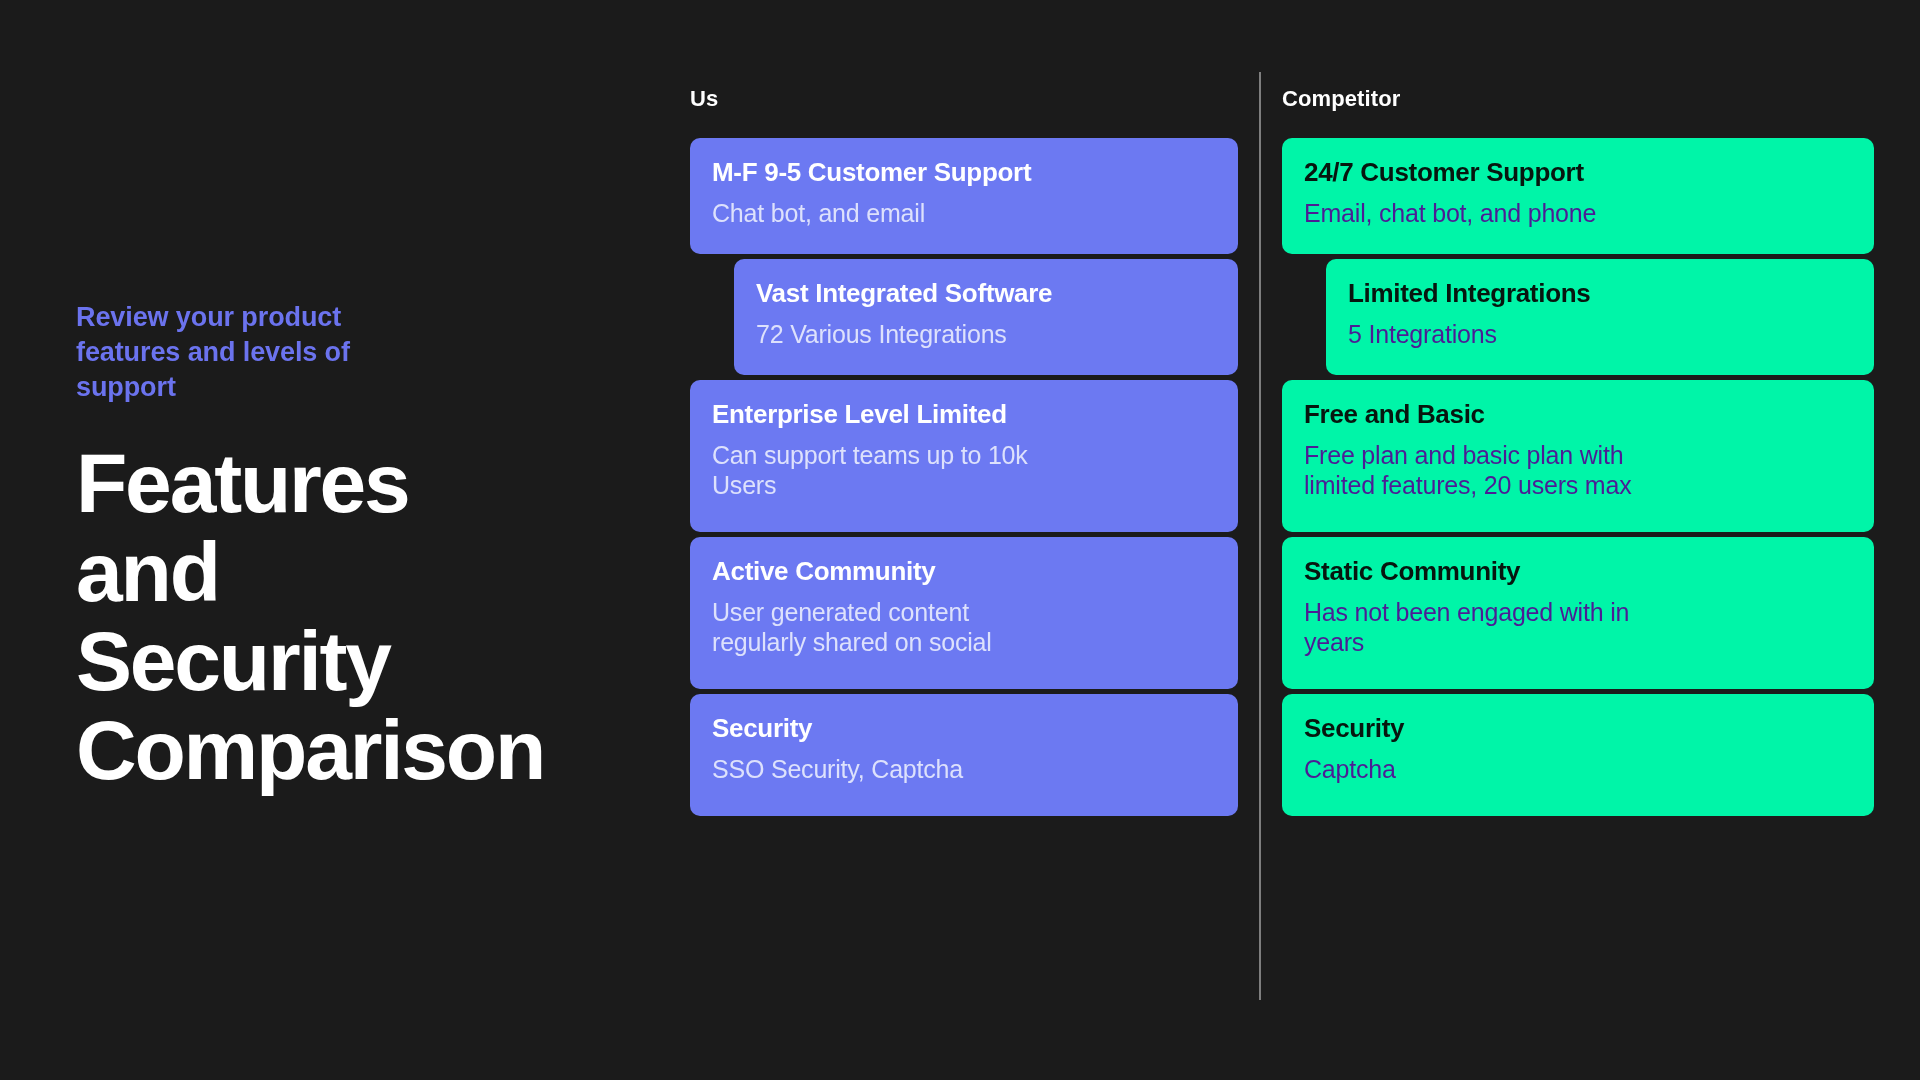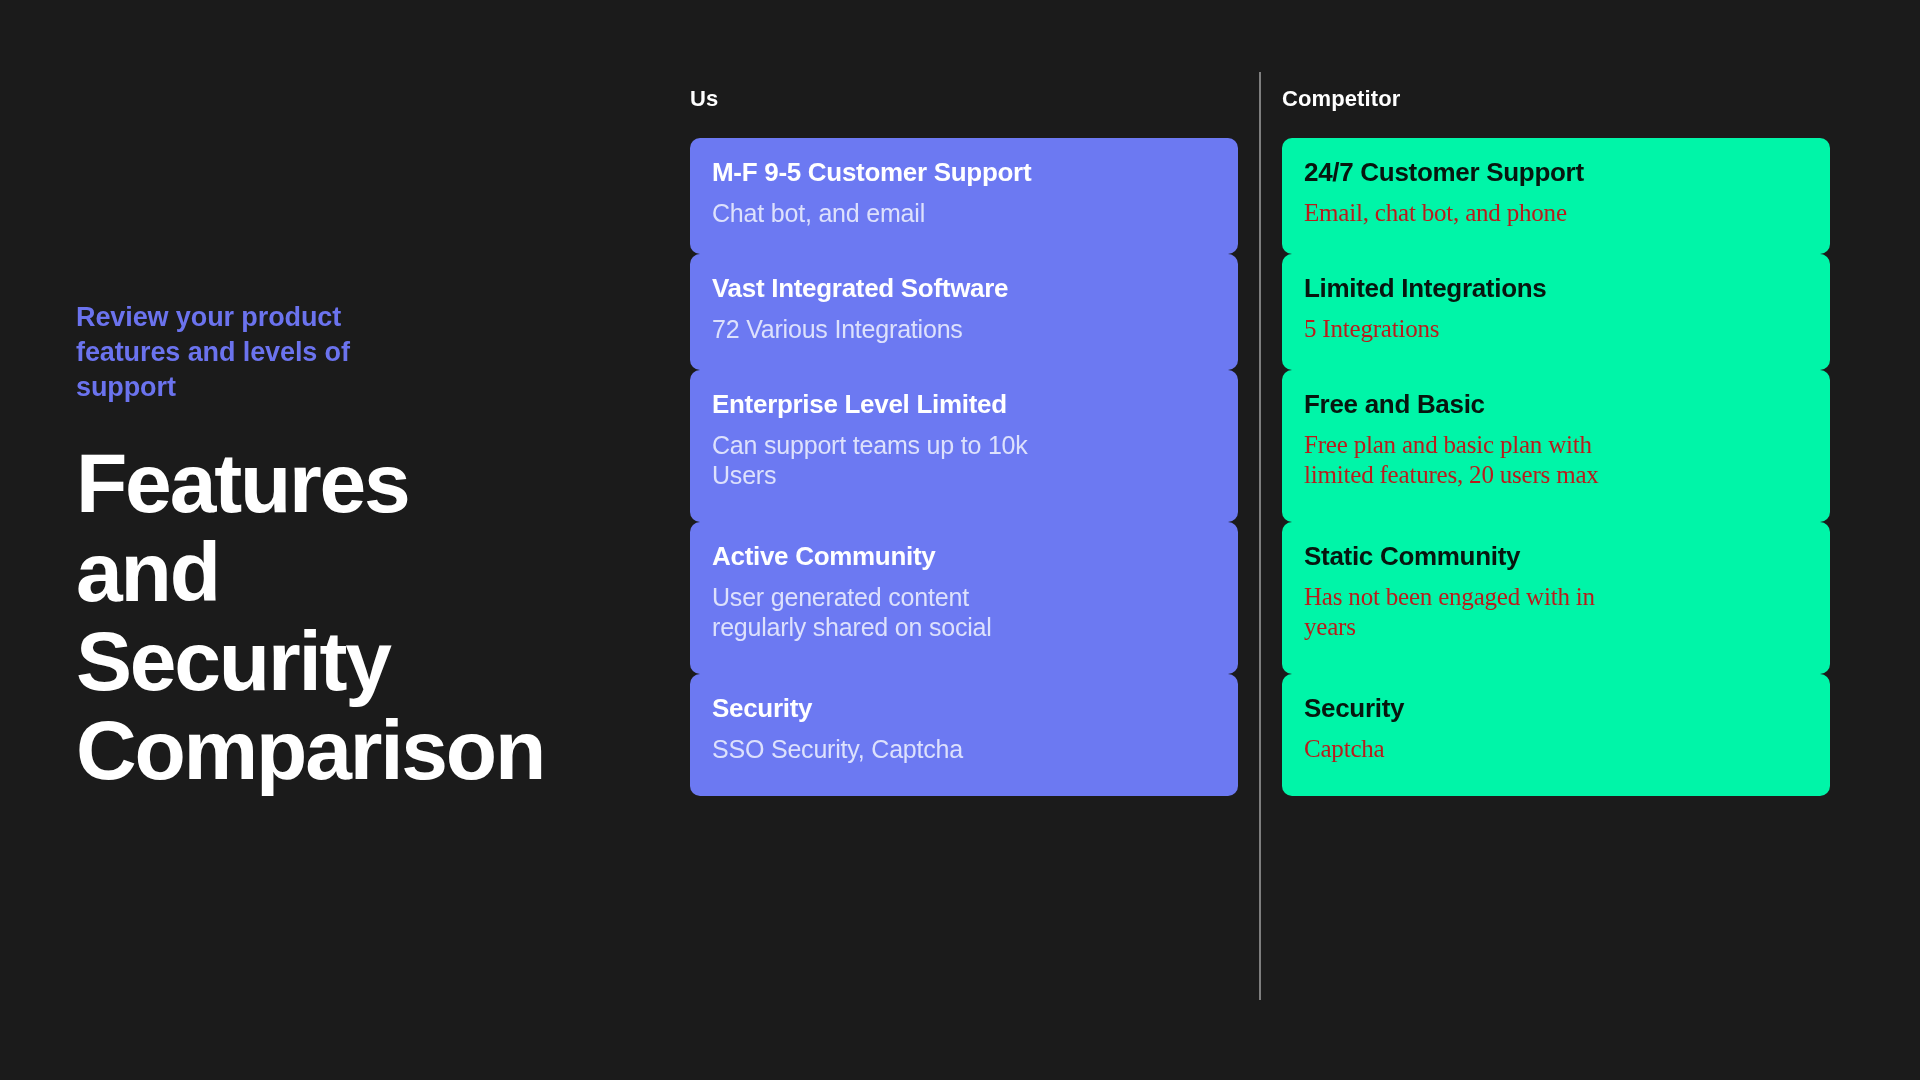--- a/index.html
+++ b/index.html
@@ -58,23 +58,24 @@
     width:2px; height:928px;
     background:#7E7E7E;
   }
 
   
   .cards {
     position:absolute;
     top:138px;
     display:flex;
     flex-direction:column;
+    gap:5px;
   }
   .cards.us         { left:690px; width:548px; }
-  .cards.competitor { left:1282px; width:548px; }
+  .cards.competitor { left:1282px; width:592px; }
 
   .card {
     border-radius:10px;
     padding:20px 22px 22px 22px;
   }
   .card.us         { background:#6C79F2; }
   .card.competitor { background:#00F5A8; }
 
   .card-title {
     font-size:26px;
@@ -87,25 +88,25 @@
   .card.competitor .card-title { color:#07160F; }
 
   .card-sub {
     font-size:25px;
     font-weight:400;
     line-height:1.22;
     letter-spacing:-0.2px;
     white-space:pre-line;
   }
   .card.us .card-sub         { color:#DDE1FC; }
-  .card.competitor .card-sub { color:#b91c1c;font-family:Liberation Serif, serif; }
+  .card.competitor .card-sub { color:#4c1d95; }
 
   
   .row-h1 { min-height:116px; }
-  .row-h2 { min-height:116px; }
+  .row-h2 { min-height:116px;margin-left:44px; }
   .row-h3 { min-height:152px; }
   .row-h4 { min-height:152px; }
   .row-h5 { min-height:122px; }
 </style>
 </head>
 <body>
 
 <div class="slide">
 
   <div class="left-col">

